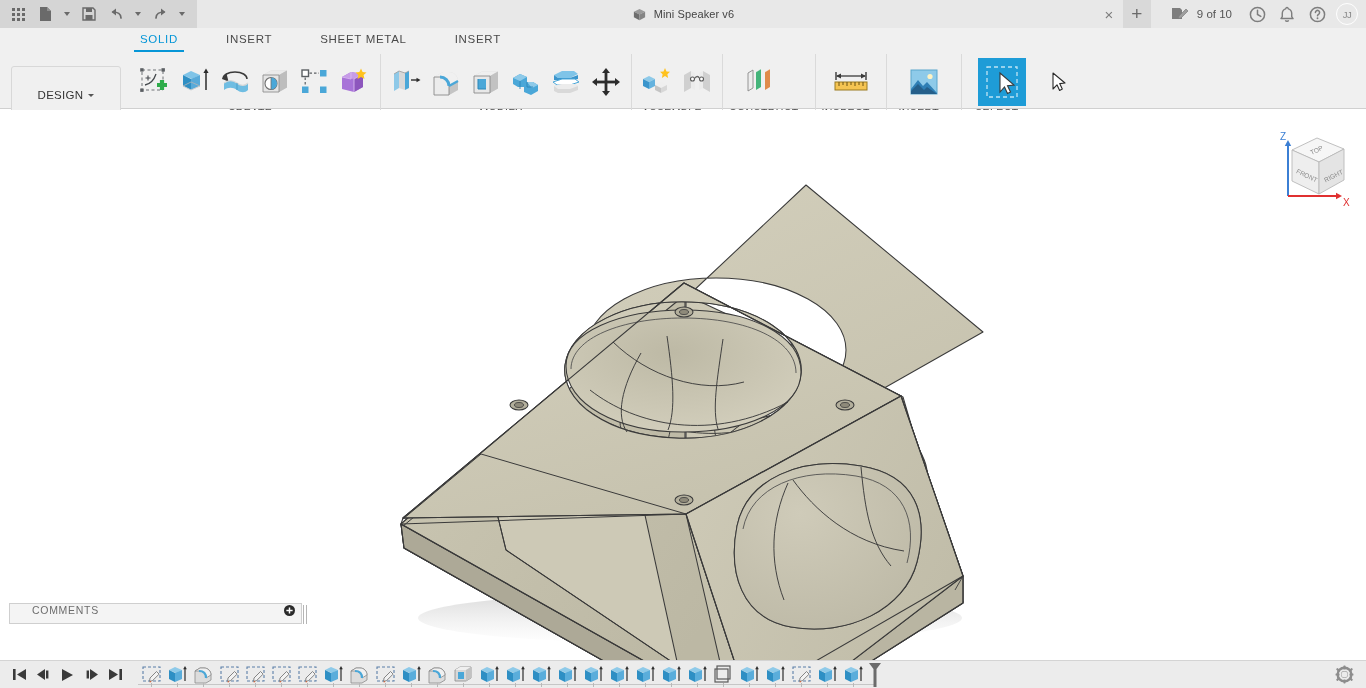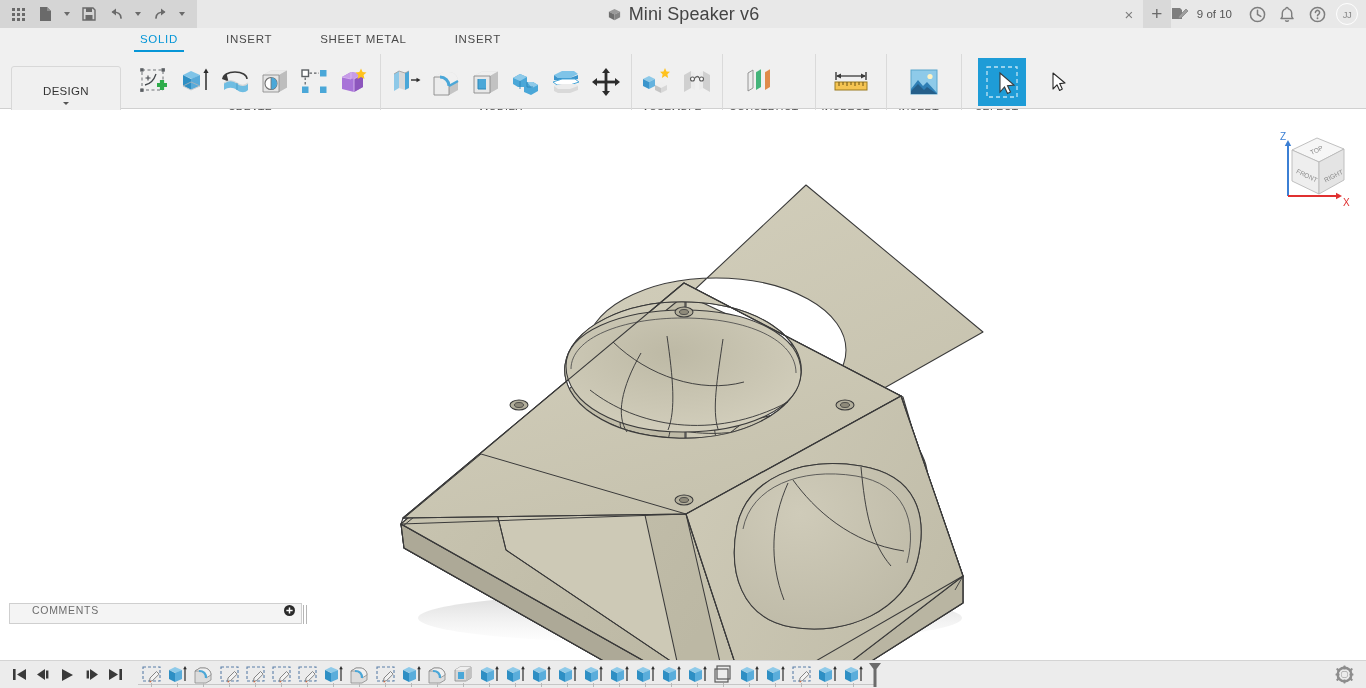--- a/index.html
+++ b/index.html
@@ -24,21 +24,21 @@
     justify-content:center; color:#6a6a6a;
   }
   .qat-btn.narrow { width:14px; }
   .caret { width:0;height:0;border-left:3.5px solid transparent;
     border-right:3.5px solid transparent;border-top:4px solid #6a6a6a; }
   .title-center {
     position:absolute; left:0; right:0; top:0; height:28px;
     display:flex; align-items:center; justify-content:center;
     gap:7px; pointer-events:none;
   }
-  .title-text { font-size:18px; color:#444; letter-spacing:.1px; }
+  .title-text { font-size:11px; color:#444; letter-spacing:.1px; }
   .title-right {
     position:absolute; right:0; top:0; height:28px;
     display:flex; align-items:center; gap:0;
   }
   .tr-btn {
     height:28px; display:flex; align-items:center; justify-content:center;
     color:#787878; gap:4px;
   }
   .tab-close { width:28px; }
   .tab-new { width:28px; background:#d9d9d9; height:28px; }
@@ -66,21 +66,21 @@
   }
   .tab.active { color:#0696d7; }
   .tab.active:after {
     content:""; position:absolute; left:12px; right:12px; bottom:0;
     height:2.5px; background:#0696d7;
   }
   .design-btn {
     position:absolute; left:11px; top:38px; width:110px; height:58px;
     background:#f0f0f0; border:1px solid #d8d8d8; border-radius:3px;
     display:flex; align-items:center; justify-content:center; gap:5px;
-    font-size:11.5px; color:#333; letter-spacing:.3px;flex-direction:column;
+    font-size:11.5px; color:#333; letter-spacing:.3px;
   }
   .groups {
     position:absolute; left:130px; top:26px; height:82px; display:flex;
     align-items:flex-start;
   }
   .group { position:relative; height:82px; padding:0 6px; }
   .group + .group { border-left:1px solid #dadada; }
   .group-icons {
     display:flex; align-items:center; gap:2px; height:54px;
     padding-top:2px;
@@ -218,21 +218,21 @@
         <path d="M2 5v6l6 3V8z" fill="#6e6e6e"></path>
         <path d="M14 5v6l-6 3V8z" fill="#848484"></path>
       </svg>
     </span>
     <span class="title-text">Mini Speaker v6</span>
   </div>
 
   <div class="title-right">
     <div class="tr-btn tab-close" style="font-size:15px;color:#7d7d7d;">×</div>
     <div class="tr-btn tab-new" style="font-size:19px;color:#6a6a6a;font-weight:300;">+</div>
-    <div class="tr-btn" style="padding-left:0;">
+    <div class="tr-btn" style="padding-left:20px;">
       <span>
         <svg width="18" height="16" viewBox="0 0 18 16">
           <path d="M1 2h8l2 2v9H1z" fill="#7e7e7e"></path>
           <path d="M8 10l7-7 2 2-7 7-2.6.6z" fill="#9e9e9e" stroke="#7e7e7e" stroke-width=".7"></path>
         </svg>
       </span>
       <span class="doc-count">9 of 10</span>
     </div>
     <div class="tr-btn icon-btn">
       <svg width="17" height="17" viewBox="0 0 18 18">

